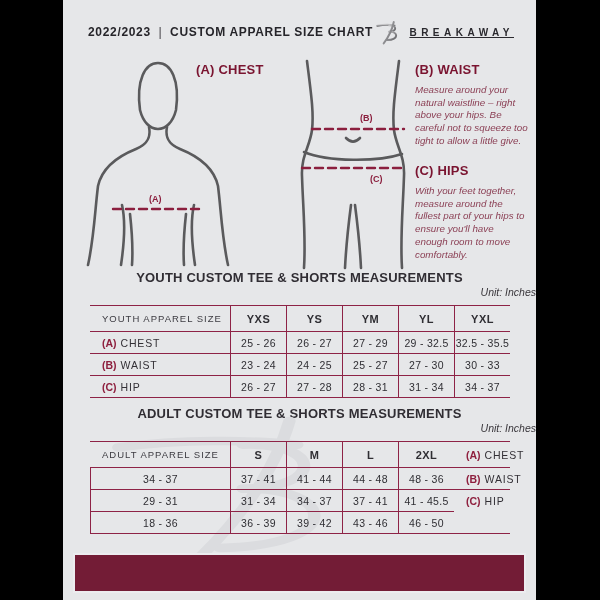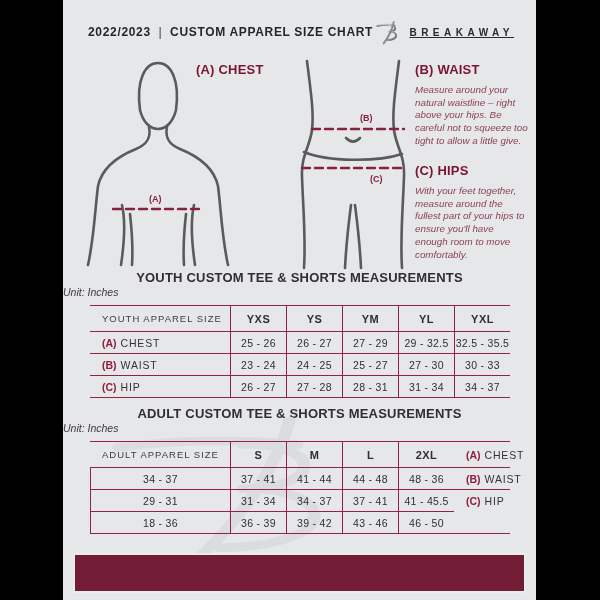--- a/index.html
+++ b/index.html
@@ -21,21 +21,21 @@
   .dash-line { stroke:#8b1f3e; stroke-width:2.4px; stroke-dasharray:8 5; }
   .diag-label { font-size:9px; font-weight:bold; fill:#8b1f3e; }
 
   .instr { position:absolute; width:114px; }
   .instr-h { font-weight:bold; font-size:13px; color:#7a1430; letter-spacing:.2px; margin-bottom:7px; }
   .instr-b { font-style:italic; font-size:9.8px; line-height:12.7px; color:#8c4156; }
 
   
   .sec-title { position:absolute; left:0; width:473px; text-align:center; font-weight:bold;
     font-size:13px; letter-spacing:.2px; color:#302d33; }
-  .sec-unit { position:absolute; left:0; width:473px; text-align:left; font-style:italic;
+  .sec-unit { position:absolute; left:0; width:473px; text-align:right; font-style:italic;
     font-size:10.5px; color:#3a373c; }
 
   
   .size-table { position:absolute; left:27px; width:420px; display:grid;
     grid-template-columns:140px 56px 56px 56px 56px 56px;
     grid-template-rows:26px 22px 22px 22px;
     border-bottom:1.5px solid #8e2346; z-index:2; }
   .cell { display:flex; align-items:center; justify-content:center;
     border-top:1.5px solid #8e2346; color:#2f2e33; }
   .cell.vsep { border-left:1.5px solid #8e2346; }

